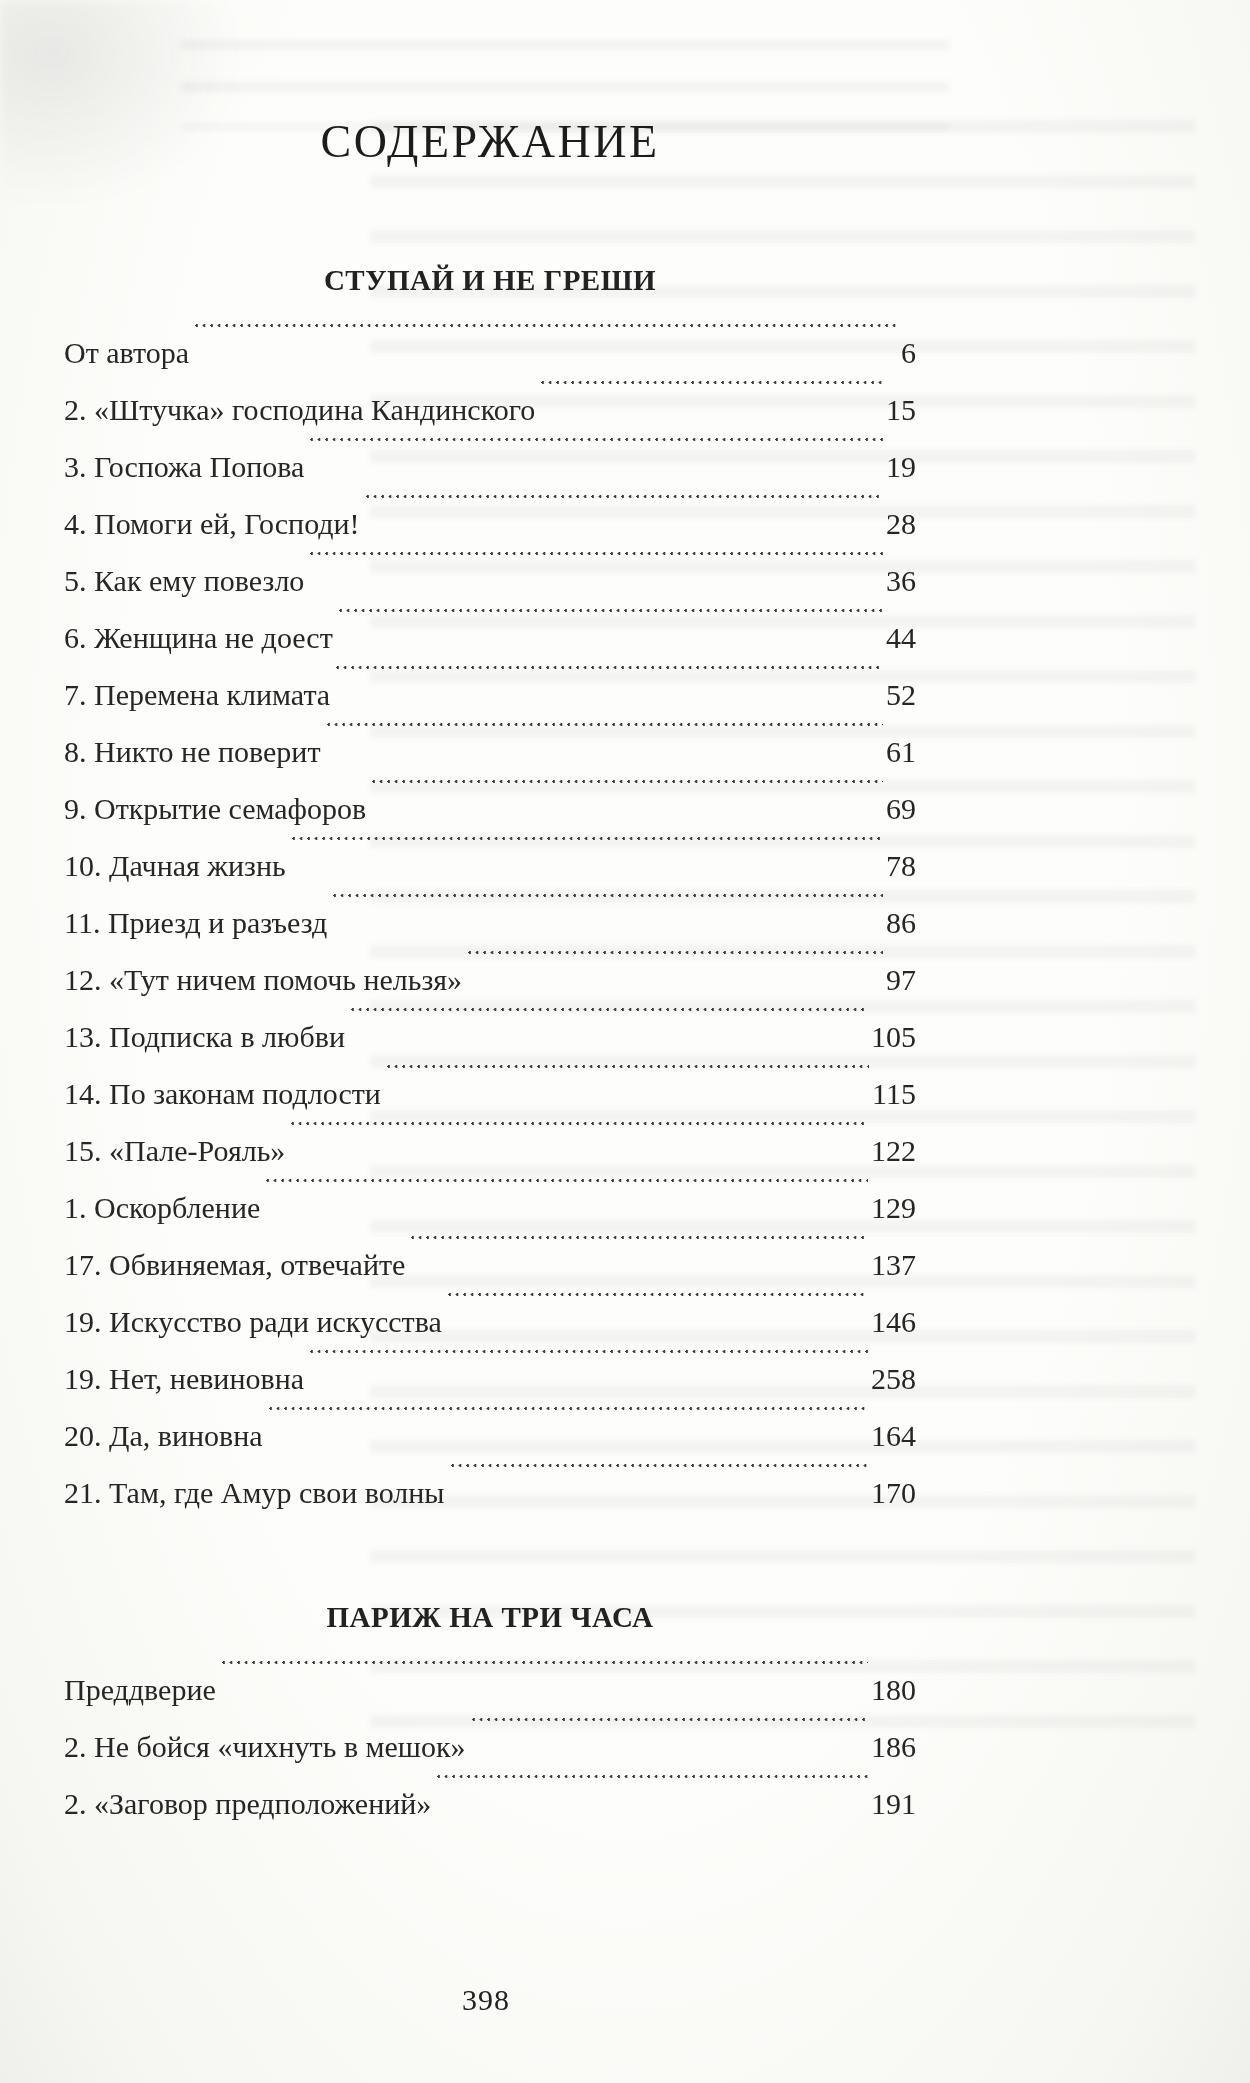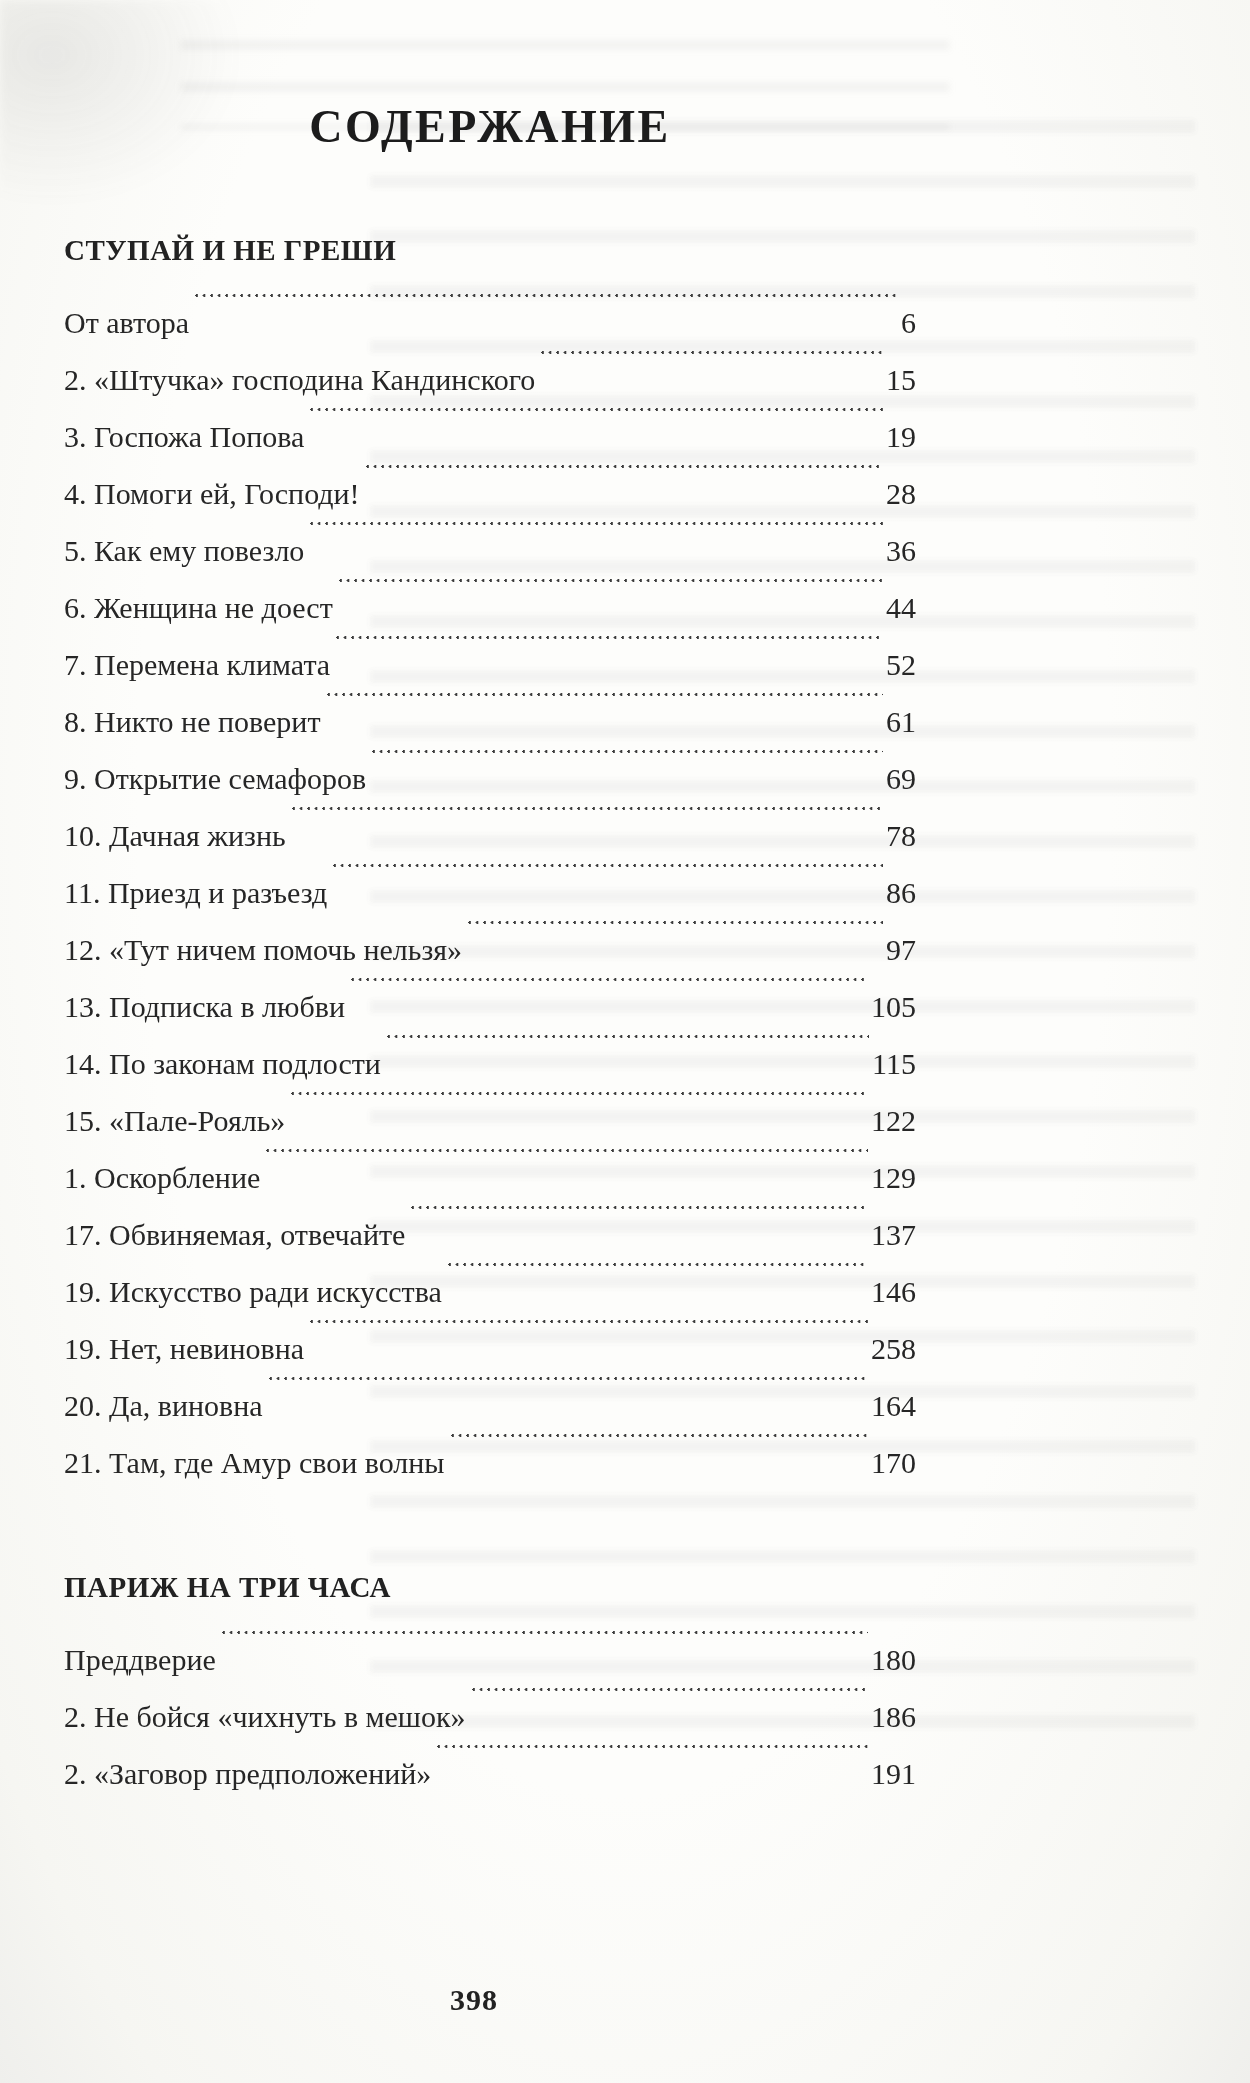--- a/index.html
+++ b/index.html
@@ -65,36 +65,37 @@
     pointer-events: none;
   }
 
   .content {
     position: relative;
     width: 852px;
     margin-left: 64px;
   }
 
   .title {
-    margin: 1px;
+    margin: 16px;
     padding-top: 100px;
     text-align: center;
     font-size: 46px;
     line-height: 52px;
-    font-weight: bold;
+    font-weight: normal;
     letter-spacing: 2.5px;
     color: #1c1c1c;
   }
 
   .toc-section { margin: 0; }
 
   .section-heading {
     margin: 0;
     padding-top: 78px;
     padding-bottom: 26px;
+    text-align: center;
     font-size: 29px;
     line-height: 36px;
     font-weight: bold;
     letter-spacing: 0.5px;
     color: #222;
     font-family: Liberation Serif, serif;
   }
 
   .entries { margin: 0; }
 
@@ -120,26 +121,26 @@
     background-repeat: repeat-x;
     background-position: left bottom;
   }
   .toc-row .pagenum {
     flex: 0 0 auto;
     color: #262626;
   }
 
   .footer {
     position: absolute;
-    left: 48px;
+    left: 60px;
     width: 852px;
     bottom: 66px;
     text-align: center;
     font-size: 30px;
-    font-weight: bold;
+    font-weight: normal;
     letter-spacing: 1px;
     color: #222;
   }
 </style>
 </head>
 <body>
 
 <div class="page">
   <div class="bleed"></div>
   <div class="bleed2"></div>

